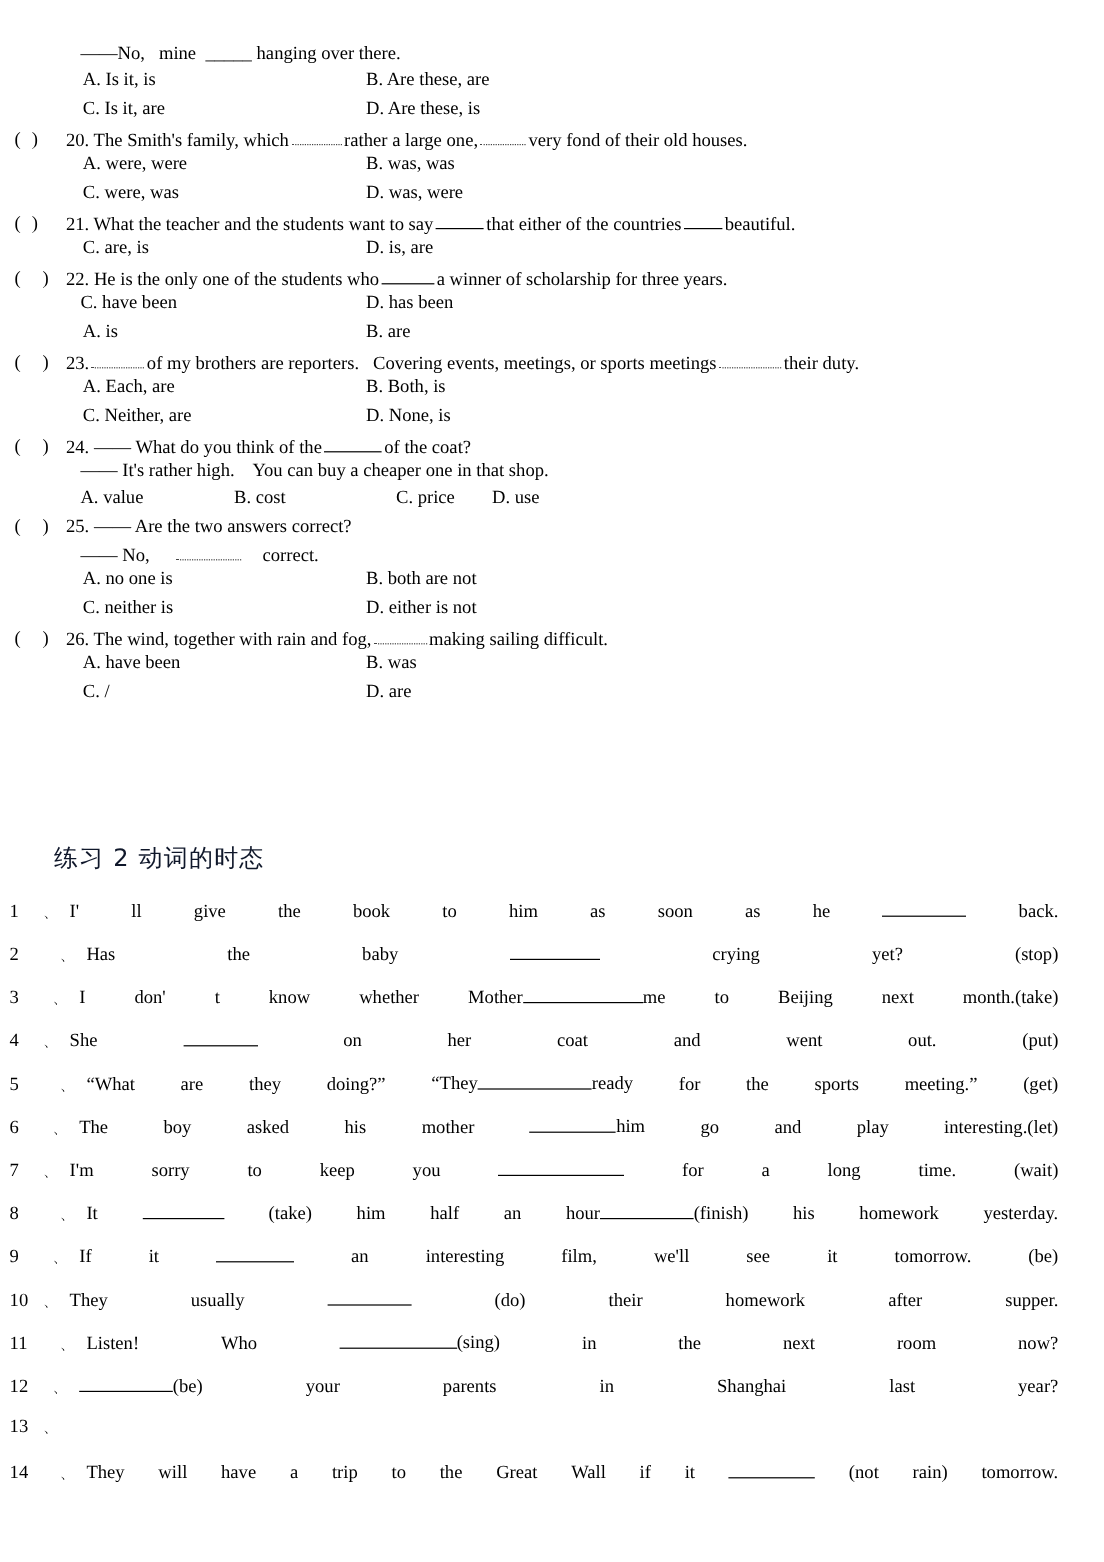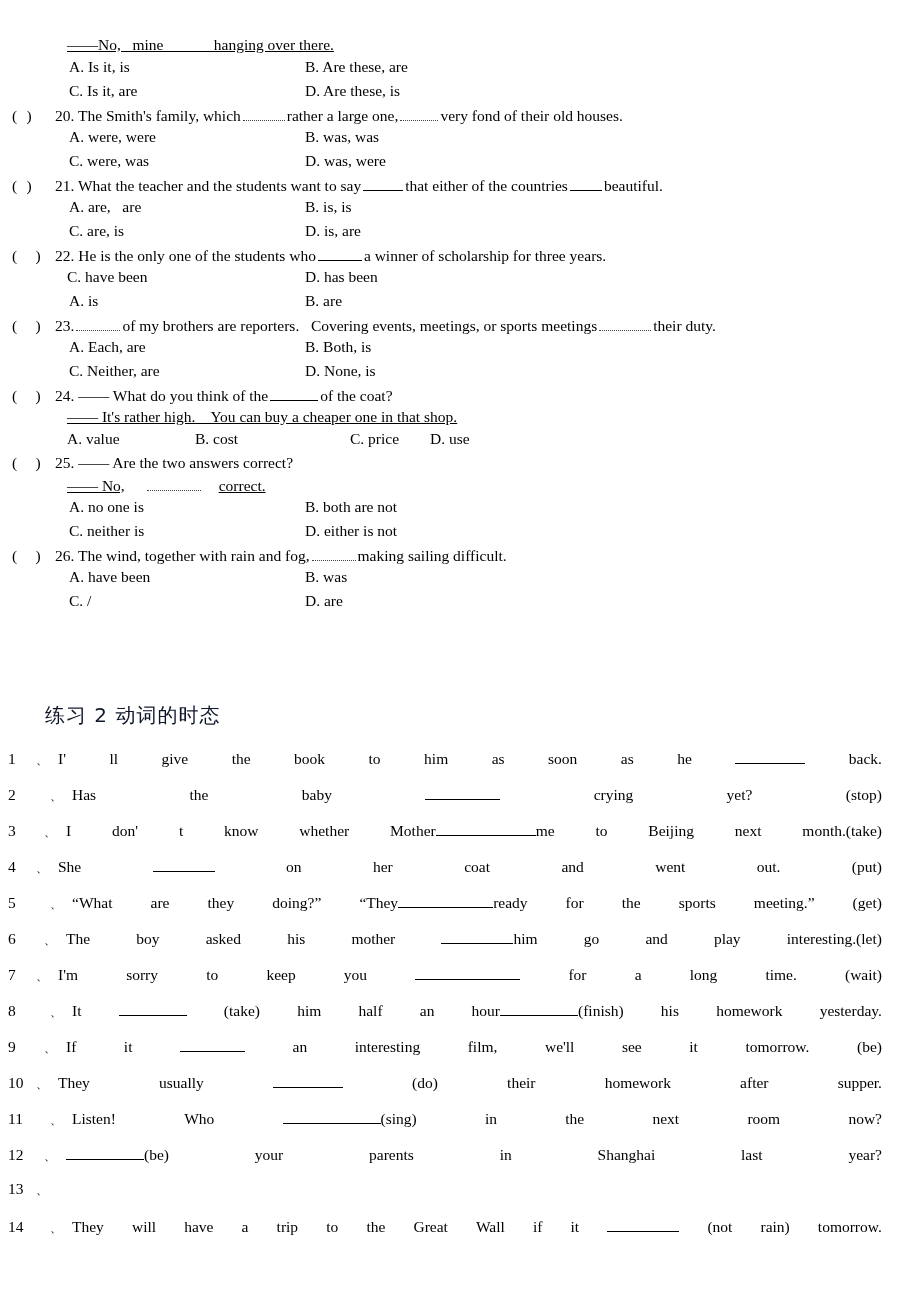--- a/index.html
+++ b/index.html
@@ -47,35 +47,35 @@
     box-sizing: border-box;
     font-size: 15.5px;
     letter-spacing: 0.5px;
   }
   .mark-col.wide { letter-spacing: 3.5px; }
 
   .stem {
     flex: 1 1 auto;
     padding-left: 0;
   }
-  .stem.indent { padding-left: 12px; text-decoration: underline; }
+  .stem.indent { padding-left: 12px; }
 
   .opt-row {
     display: flex;
     align-items: baseline;
     height: 24px;
     font-size: 15.5px;
     white-space: pre;
   }
   .opt-a { width: 250px; flex: 0 0 250px; padding-left: 12px; box-sizing: border-box;}
   .opt-b { flex: 0 0 auto; }
 
   .opt-row.four .opt-a { width: 140px; flex: 0 0 140px; }
   .opt-row.four .o2 { width: 135px; flex: 0 0 135px; }
-  .opt-row.four .o3 { width: 80px; flex: 0 0 80px; margin-left: 20px; }
+  .opt-row.four .o3 { width: 80px; flex: 0 0 80px; }
   .opt-row.four .o4 { flex: 0 0 auto; }
 
   .opt-a2 { padding-left: 14px; }
 
   
   .blk {
     display: inline-block;
     border-bottom: 1px solid #000;
     vertical-align: baseline;
     height: 0.92em;
@@ -182,25 +182,20 @@
       <span class="opt-a opt-a2">C. were, was</span>
       <span class="opt-b">D. was, were</span>
     </div>
 
     <div class="mc-row">
       <span class="mark-col">(  )</span>
       <span class="stem"><span>21. What the teacher and the students want to say</span><span class="blk" style="width:40px"></span><span>that either of the countries</span><span class="blk" style="width:32px"></span><span>beautiful.</span></span>
     </div>
     <div class="opt-row">
       <span class="mark-col"></span>
-      <span class="opt-a opt-a2">A. are,   are</span>
-      <span class="opt-b">B. is, is</span>
-    </div>
-    <div class="opt-row">
-      <span class="mark-col"></span>
       <span class="opt-a opt-a2">C. are, is</span>
       <span class="opt-b">D. is, are</span>
     </div>
 
     <div class="mc-row">
       <span class="mark-col wide">(  )</span>
       <span class="stem"><span>22. He is the only one of the students who</span><span class="blk" style="width:44px"></span><span>a winner of scholarship for three years.</span></span>
     </div>
     <div class="opt-row">
       <span class="mark-col"></span>

